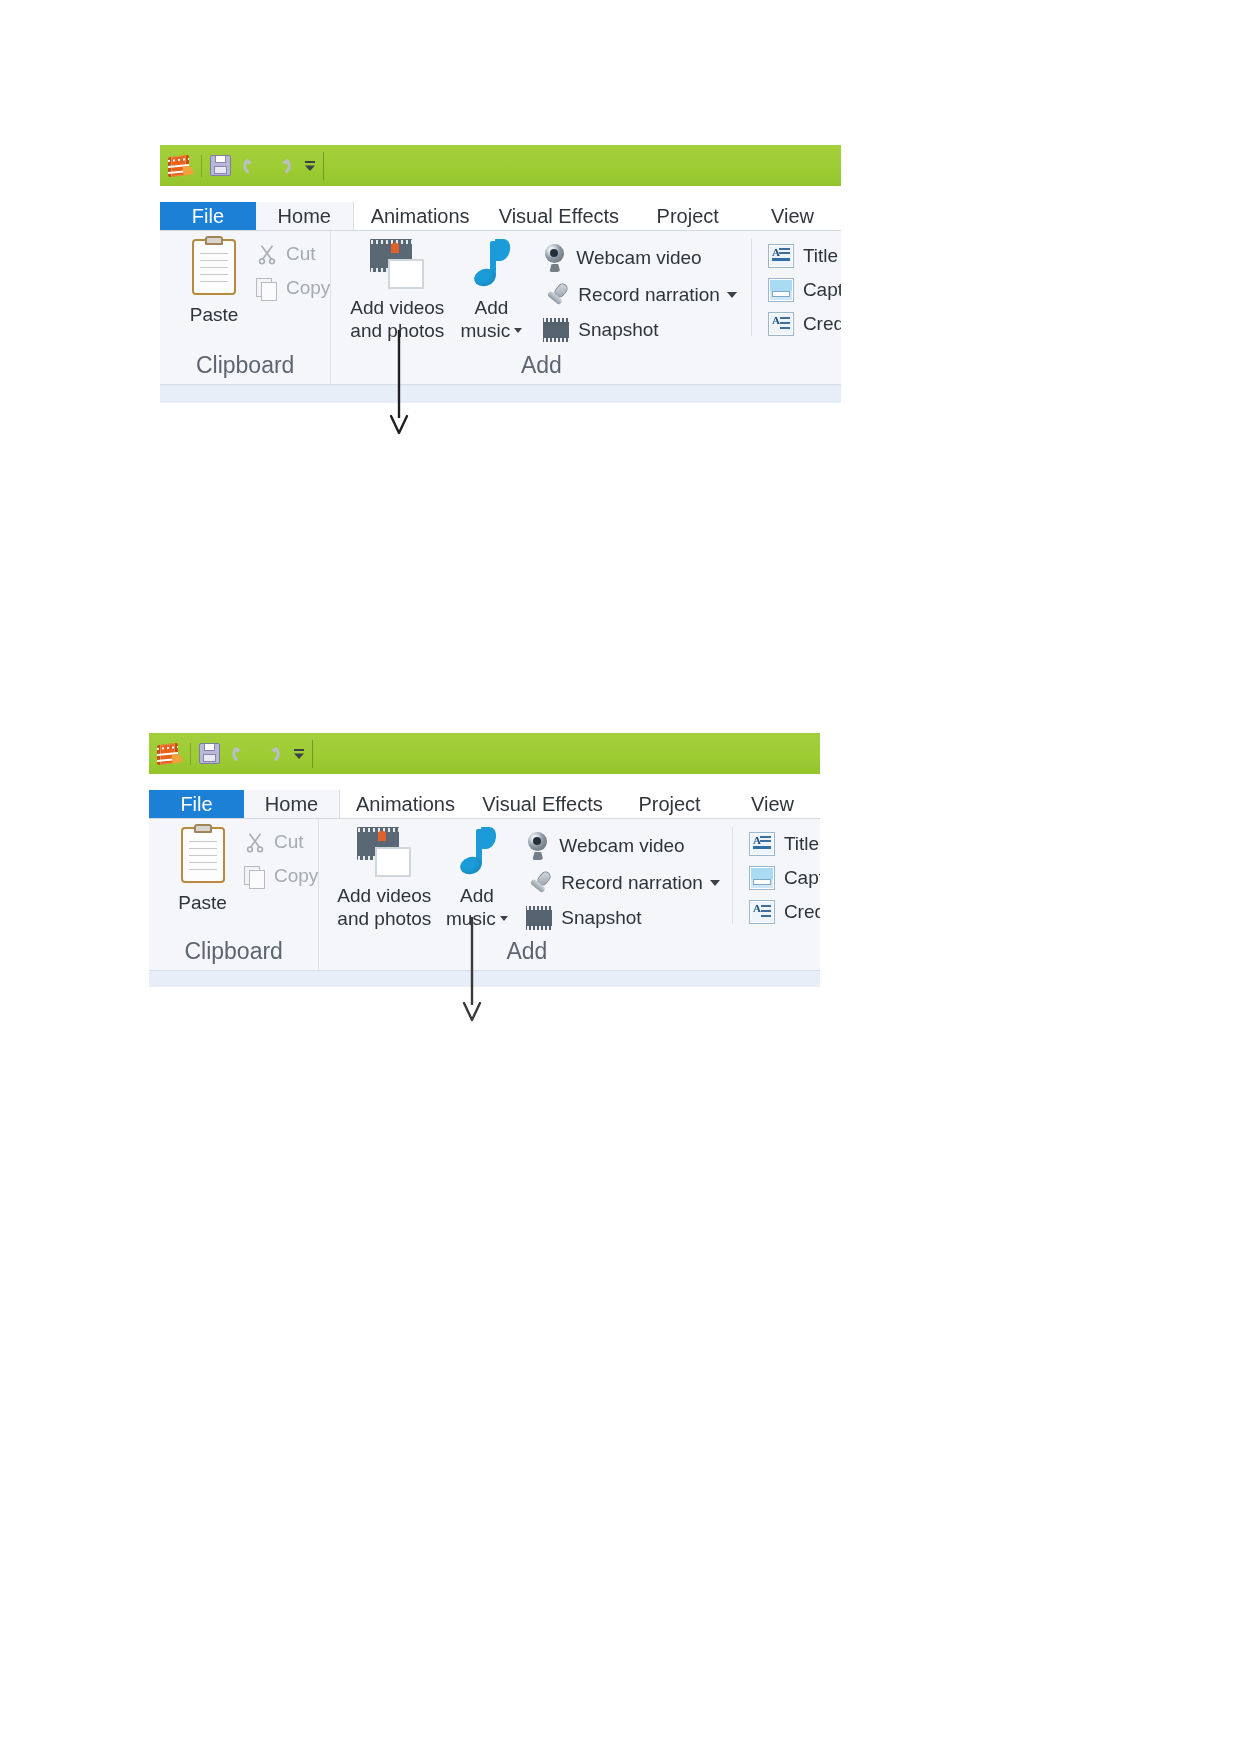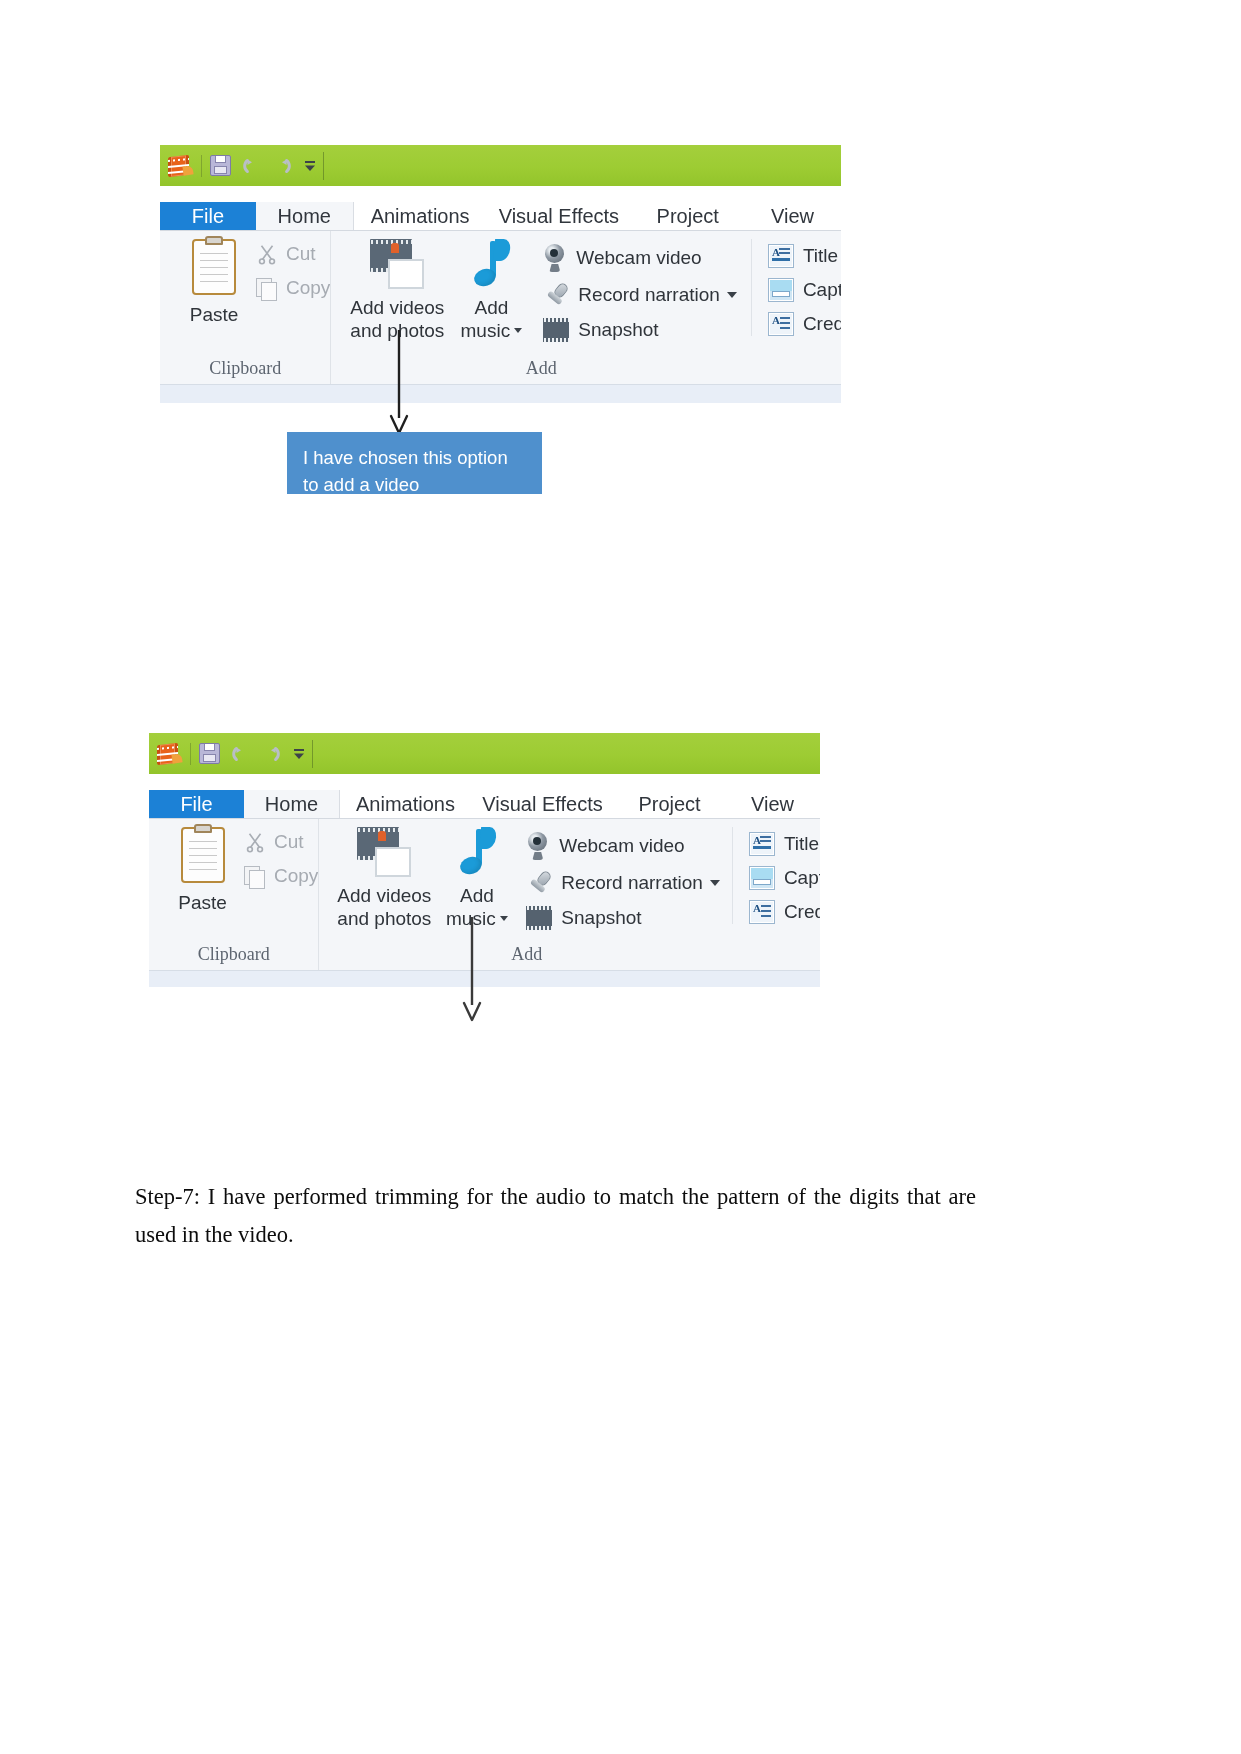--- a/index.html
+++ b/index.html
@@ -191,25 +191,24 @@
     flex-direction: column;
     box-sizing: border-box;
   }
   .mm-group + .mm-group { border-left: 1px solid #dfe3e8; }
   .mm-group-items {
     flex: 1 1 auto;
     display: flex;
     align-items: flex-start;
   }
   .mm-group-label {
-    font-size: 18px;
+    font-size: 23px;
     color: #5d6570;
     text-align: center;
     padding-bottom: 5px;
-    font-family: Liberation Serif, serif;
   }
 
   
   .big-btn {
     display: flex;
     flex-direction: column;
     align-items: center;
     justify-content: flex-start;
     font-size: 19px;
     color: #2f343a;
@@ -670,23 +669,20 @@
 
       <div class="mm-footer"></div>
     </div>
   </div>
 
   <svg class="arrow" style="left:384px; top:330px; width:34px; height:108px;" viewBox="0 0 34 108">
     <path d="M15 0 L15 88" stroke="#1f1f1f" stroke-width="2.4" fill="none"></path>
     <path d="M7 86 L15 103 L23 86" stroke="#1f1f1f" stroke-width="2.4" fill="none" stroke-linecap="round" stroke-linejoin="round"></path>
   </svg>
 
-  <div class="callout blue" style="left:287px; top:432px; width:255px; height:62px;">
-    <div>I have chosen this option to add a video</div>
-  </div>
 
 
 
   <div class="figure" style="left:149px; top:733px; width:671px; height:254px;">
     <div class="mm" style="height:254px;">
 
       <div class="mm-qat">
         <span class="ico-app">
           <span class="strip"></span>
             <span class="tail"></span>
@@ -852,18 +848,15 @@
       <div class="mm-footer"></div>
     </div>
   </div>
 
   <svg class="arrow" style="left:457px; top:917px; width:34px; height:108px;" viewBox="0 0 34 108">
     <path d="M15 0 L15 88" stroke="#3a3a3a" stroke-width="2.4" fill="none"></path>
     <path d="M7 86 L15 103 L23 86" stroke="#3a3a3a" stroke-width="2.4" fill="none" stroke-linecap="round" stroke-linejoin="round"></path>
   </svg>
 
 
-  <div class="para" style="left:135px; top:1178px; width:841px;">
-    <span>Step-7:  I have performed trimming for the audio to match the pattern of the digits that are used in the video.</span>
-  </div>
 
 
 </div>
 
 </body></html>

